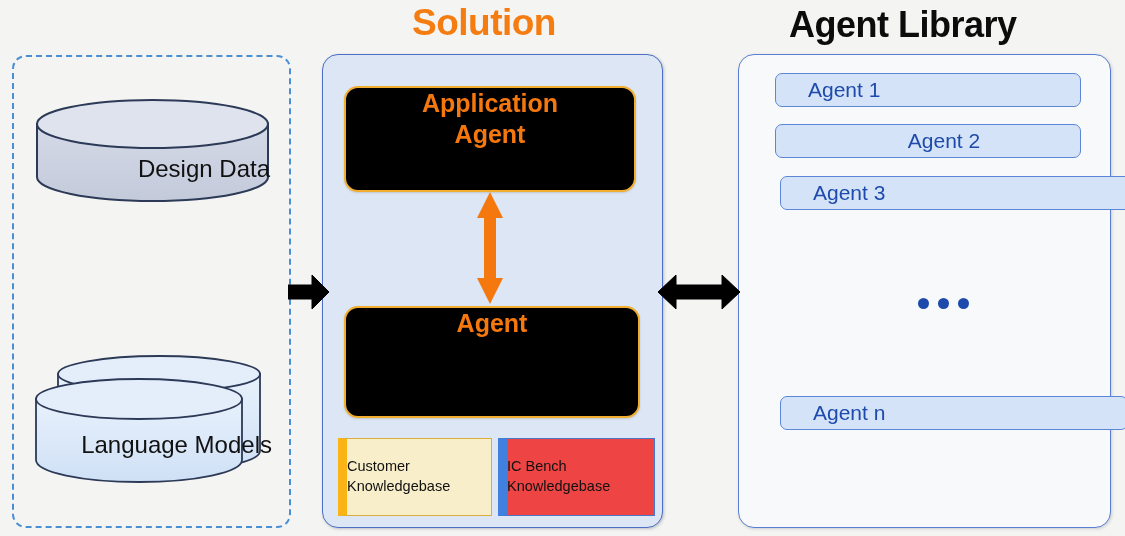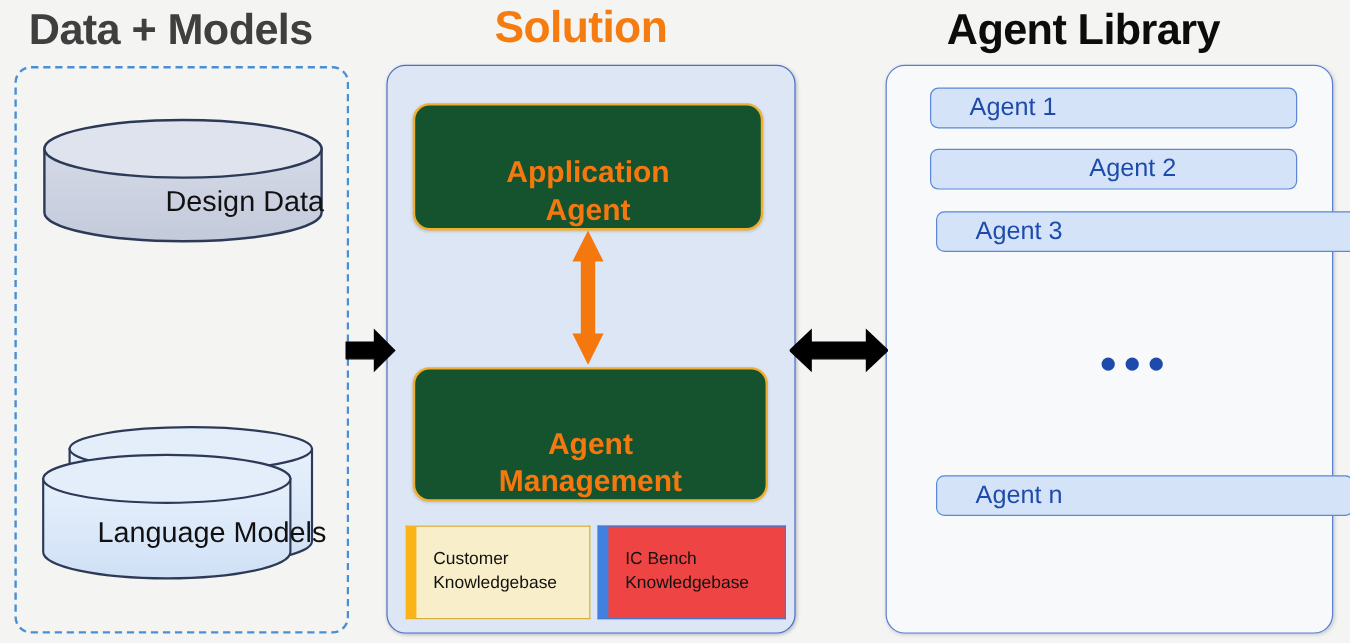--- a/index.html
+++ b/index.html
@@ -82,46 +82,45 @@
   #cyl-design { left: 35px; top: 98px; width: 235px; height: 105px; }
   #cyl-design .cyl-label { top: 57px; left: 0; }
 
   #cyl-lang { left: 32px; top: 355px; width: 248px; height: 130px; }
   #cyl-lang .cyl-label { top: 76px; left: -8px; }
 
   
   .agent-box {
     position: absolute;
     box-sizing: border-box;
-    background: #14532d;
+    background: #000000;
     border: 2px solid #f2ae2e;
     border-radius: 14px;
     display: flex;
-    align-items: flex-end;
+    align-items: flex-start;
     justify-content: center;
     text-align: center;
     color: #f5780f;
     font-weight: bold;
     font-size: 25px;
     line-height: 1.22;
     box-shadow: 0 1px 2px rgba(120,110,80,.25);
   }
   #box-application { left: 344px; top: 86px; width: 292px; height: 106px; }
   #box-management  { left: 344px; top: 306px; width: 296px; height: 112px; }
 
   
   .kb {
     position: absolute;
     box-sizing: border-box;
     display: flex;
     align-items: center;
     font-size: 14.5px;
     line-height: 1.35;
     color: #111;
-    padding-left: 14px;
   }
   #kb-customer {
     left: 338px; top: 438px; width: 154px; height: 78px;
     background: #f8eec9;
     border: 1px solid #d8ae3c;
     border-left: 9px solid #fab416;
   }
   #kb-icbench {
     left: 498px; top: 438px; width: 157px; height: 78px;
     background: #ef4444;
@@ -162,21 +161,20 @@
   .arrow-svg { position: absolute; }
   #arrow-in   { left: 288px; top: 272px; }
   #arrow-out  { left: 658px; top: 272px; }
   #arrow-vert { left: 472px; top: 192px; }
 </style>
 </head>
 <body>
 
 <div id="canvas">
 
-  <div class="col-title" id="title-data">Data + Models</div>
 
   <div class="col-title" id="title-solution">Solution</div>
 
   <div class="col-title" id="title-library">Agent Library</div>
 
   <div class="panel" id="panel-data"></div>
 
   <div class="cyl-wrap" id="cyl-design">
     <svg width="235" height="105" viewBox="0 0 235 105">
       <defs>
@@ -216,21 +214,20 @@
   <div class="agent-box" id="box-application">
     <span>
       <span>Application</span><br>
       <span>Agent</span>
     </span>
   </div>
 
   <div class="agent-box" id="box-management">
     <span>
       <span>Agent</span><br>
-      <span>Management</span>
     </span>
   </div>
 
   <svg class="arrow-svg" id="arrow-vert" width="36" height="112" viewBox="0 0 36 112">
     <polygon points="18,0 31,26 24,26 24,86 31,86 18,112 5,86 12,86 12,26 5,26" fill="#f5780f"></polygon>
   </svg>
 
   <div class="kb" id="kb-customer">
     <span class="kb-text">
       <span>Customer</span><br>

